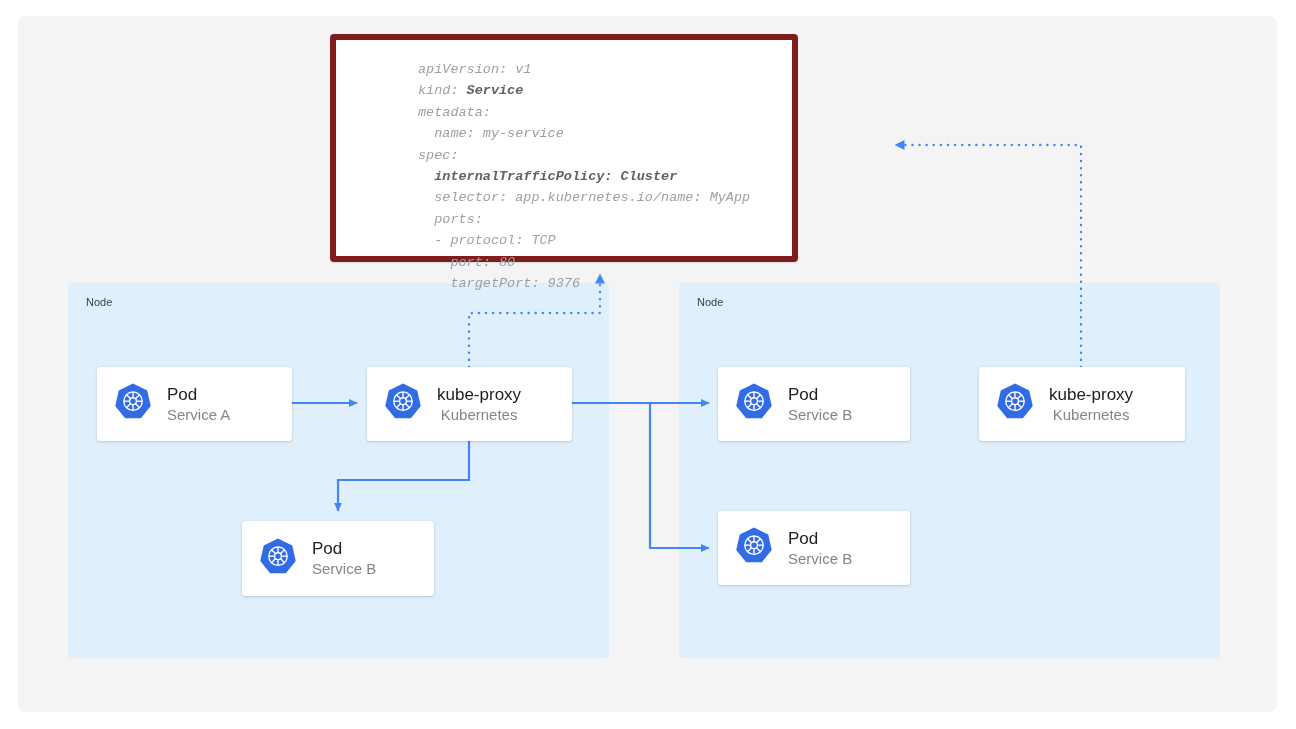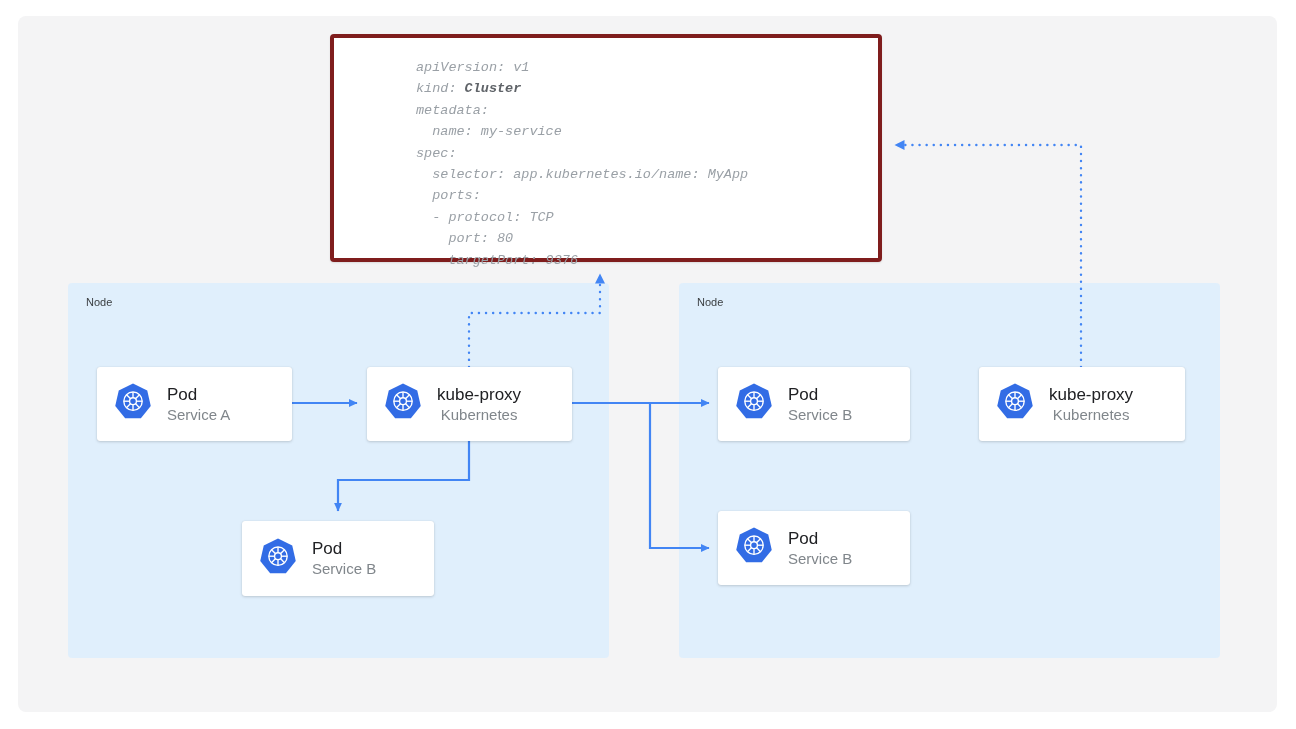--- a/index.html
+++ b/index.html
@@ -23,24 +23,24 @@
     width: 1259px;
     height: 696px;
     background: #f4f4f5;
     border-radius: 8px;
   }
   
   #yaml-card {
     position: absolute;
     left: 330px;
     top: 34px;
-    width: 552px;
+    width: 468px;
     height: 228px;
     background: #ffffff;
-    border: 4px solid #7f1d1d;
+    border: 6px solid #7f1d1d;
     border-radius: 4px;
     box-shadow: 0 1px 2px rgba(0,0,0,0.10);
     box-sizing: border-box;
   }
   #yaml-code {
     position: absolute;
     left: 82px;
     top: 19px;
     font-family: "Liberation Mono", "DejaVu Sans Mono", monospace;
     font-style: italic;
@@ -143,24 +143,25 @@
 
     <path d="M650,403 L650,548 L709,548" fill="none" stroke="#4285f4" stroke-width="2.2" marker-end="url(#arrow-right)"></path>
 
     <path d="M469,367 L469,313 L600,313 L600,274" fill="none" stroke="#4285f4" stroke-width="2.4" stroke-linecap="round" stroke-dasharray="0.1,7" marker-end="url(#arrow-dot)"></path>
 
     <path d="M1081,367 L1081,145 L895,145" fill="none" stroke="#4285f4" stroke-width="2.4" stroke-linecap="round" stroke-dasharray="0.1,7" marker-end="url(#arrow-dot)"></path>
   </svg>
 
   <div id="yaml-card">
     <div id="yaml-code">apiVersion: v1
-kind: <span class="b">Cluster</span>
+kind: <span class="b">Service</span>
 metadata:
   name: my-service
 spec:
+<span class="b">  internalTrafficPolicy: Cluster</span>
   selector: app.kubernetes.io/name: MyApp
   ports:
   - protocol: TCP
     port: 80
     targetPort: 9376</div>
   </div>
 
   <div class="card" style="left:97px; top:367px; width:195px; height:74px;">
     <span class="k8s-logo">
       <svg width="40" height="40" viewBox="0 0 100 100" xmlns="http://www.w3.org/2000/svg">

